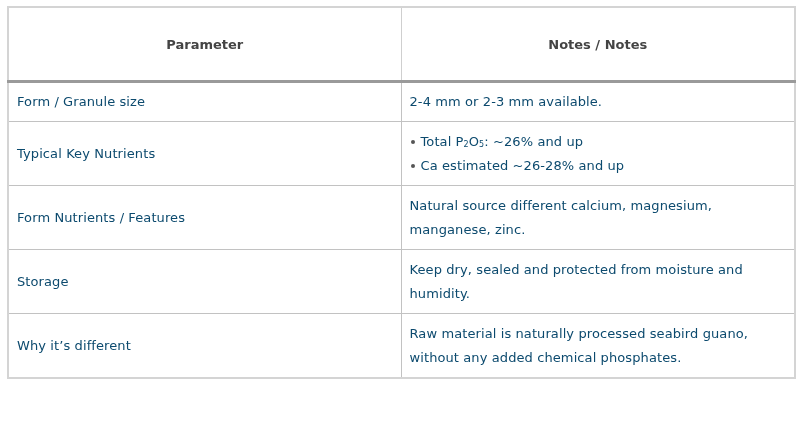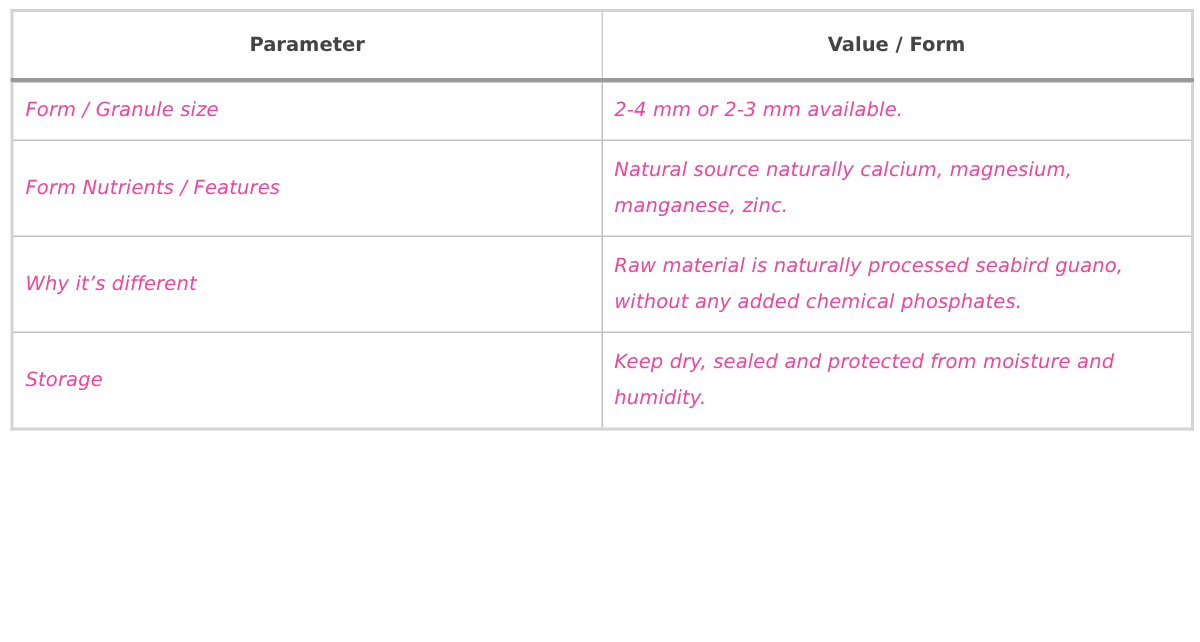--- a/index.html
+++ b/index.html
@@ -28,31 +28,30 @@
     table.spec th {
       height: 40px;
       font-size: 13px;
       font-weight: bold;
       color: #444444;
       text-align: center;
       vertical-align: middle;
       border-left: 1px solid #cfcfcf;
       border-right: 1px solid #cfcfcf;
       border-bottom: 3px solid #9a9a9a;
-      padding: 2px;
+      padding: 16px;
     }
     table.spec td {
       font-size: 13px;
-      color: #ec4899;
+      color: #0c4a6e;
       vertical-align: middle;
       padding: 0 8px;
       border: 1px solid #c2c2c2;
       line-height: 24px;
       letter-spacing: 0.1px;
-      font-style: italic;
     }
     tr.r-s td { height: 38px; }
     tr.r-l td { height: 63px; }
     ul.bullets {
       list-style: none;
       margin: 0;
       padding: 0;
     }
     ul.bullets li {
       position: relative;
@@ -78,34 +77,43 @@
 <body>
 
 <table class="spec">
   <colgroup>
     <col class="c1">
     <col class="c2">
   </colgroup>
   <thead>
     <tr>
       <th>Parameter</th>
-      <th>Value / Form</th>
+      <th>Notes / Notes</th>
     </tr>
   </thead>
   <tbody>
     <tr class="r-s">
       <td>Form / Granule size</td>
       <td>2-4 mm or 2-3 mm available.</td>
     </tr>
     <tr class="r-l">
+      <td>Typical Key Nutrients</td>
+      <td>
+        <ul class="bullets">
+          <li><span>Total P</span><sub>2</sub><span>O</span><sub>5</sub><span>: ~26% and up</span></li>
+          <li>Ca estimated ~26-28% and up</li>
+        </ul>
+      </td>
+    </tr>
+    <tr class="r-l">
       <td>Form Nutrients / Features</td>
-      <td>Natural source naturally calcium, magnesium, manganese, zinc.</td>
+      <td>Natural source different calcium, magnesium, manganese, zinc.</td>
+    </tr>
+    <tr class="r-l">
+      <td>Storage</td>
+      <td>Keep dry, sealed and protected from moisture and humidity.</td>
     </tr>
     <tr class="r-l">
       <td>Why it’s different</td>
       <td>Raw material is naturally processed seabird guano, without any added chemical phosphates.</td>
     </tr>
-    <tr class="r-l">
-      <td>Storage</td>
-      <td>Keep dry, sealed and protected from moisture and humidity.</td>
-    </tr>
   </tbody>
 </table>
 
 </body></html>

